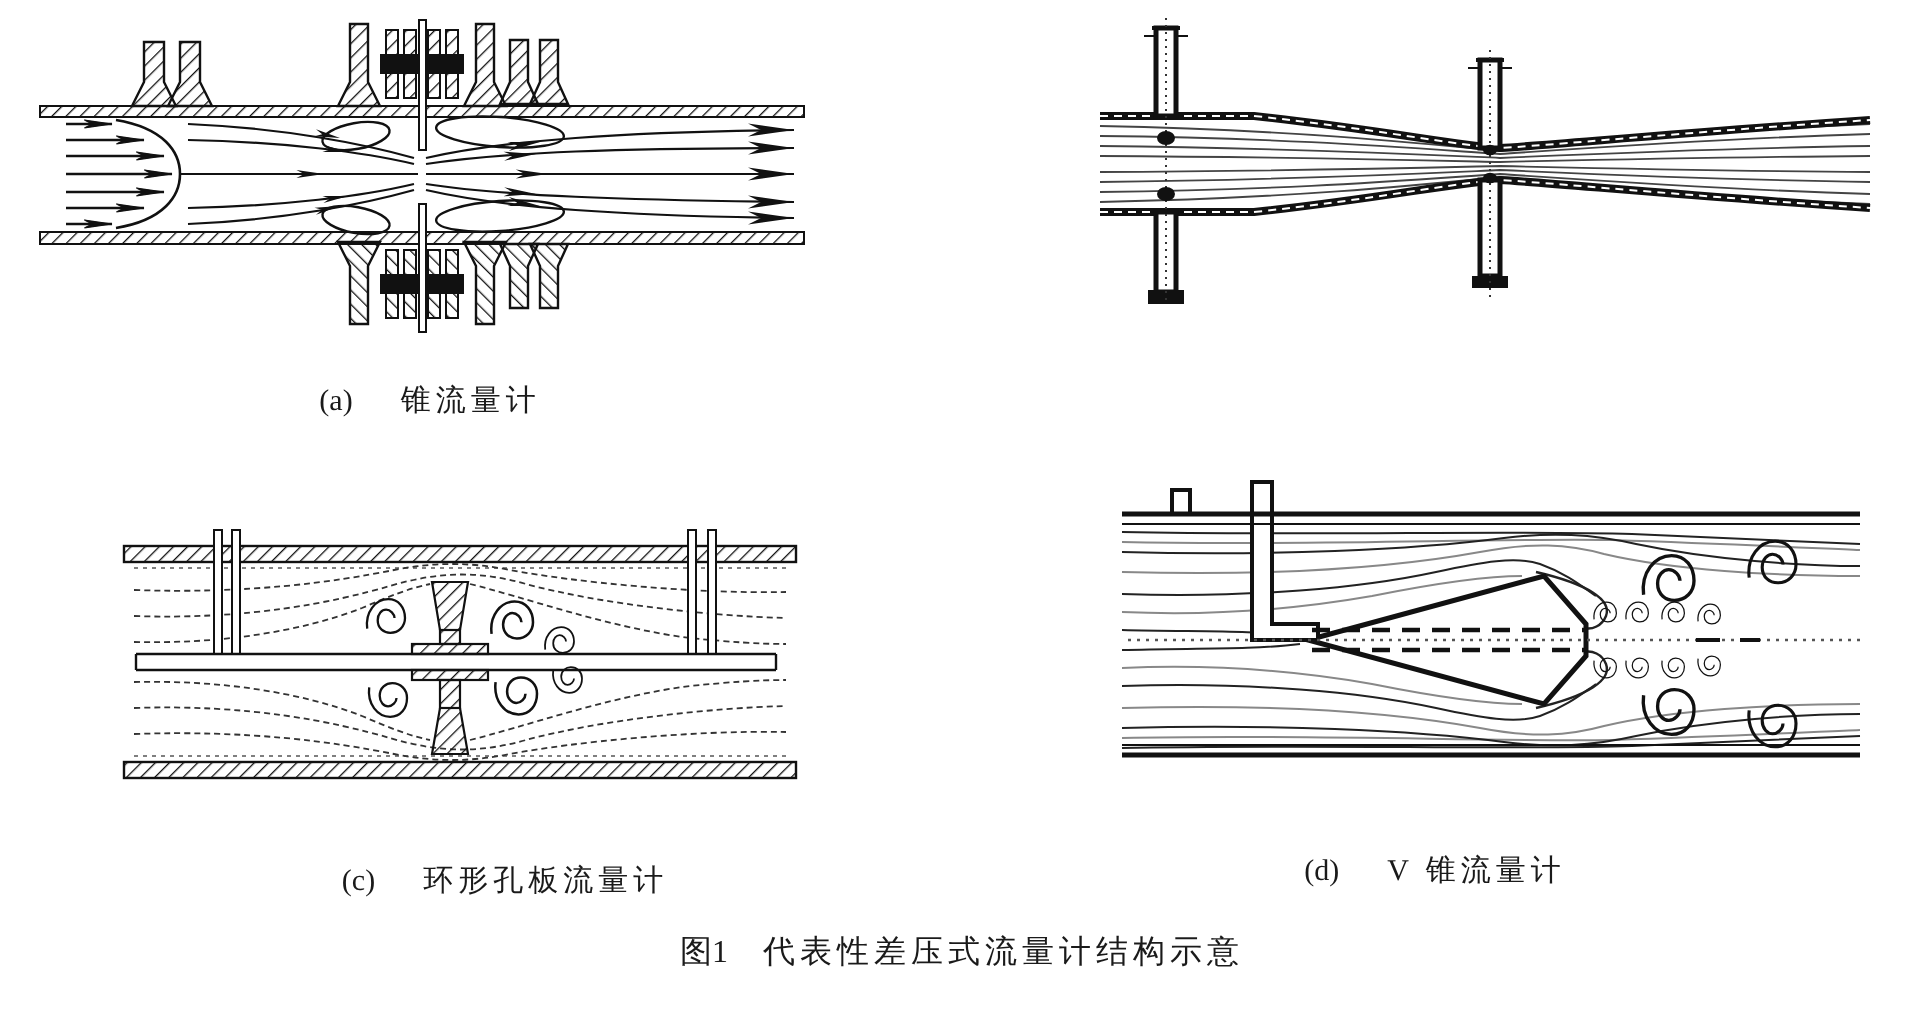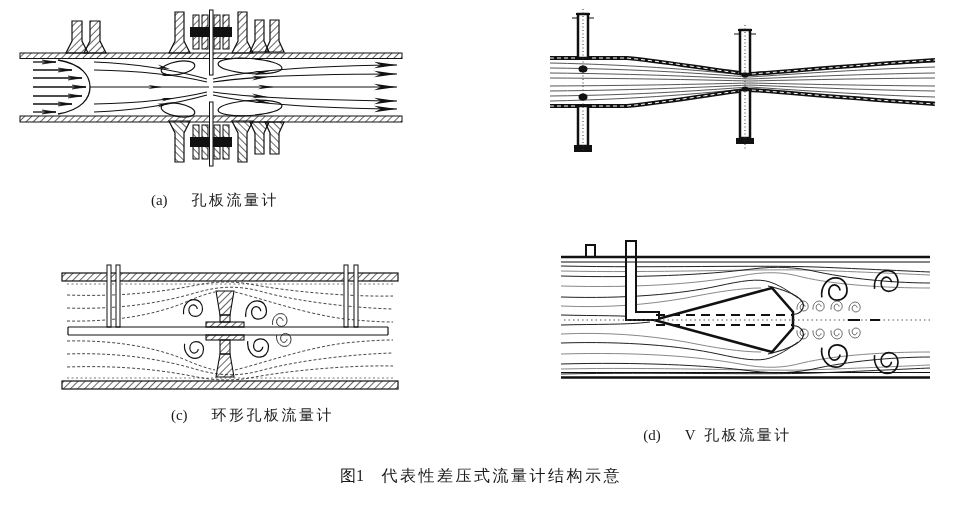--- a/index.html
+++ b/index.html
@@ -279,26 +279,26 @@
 
     <g stroke="#111">
       <line x1="5" y1="21" x2="374" y2="21" stroke-width="2.6"></line>
       <line x1="5" y1="26" x2="374" y2="26" stroke-width="1.1"></line>
       <line x1="5" y1="136.5" x2="374" y2="136.5" stroke-width="1.1"></line>
       <line x1="5" y1="141.5" x2="374" y2="141.5" stroke-width="2.6"></line>
     </g>
   </svg>
 
   <div class="cap" style="top:191px;left:15px;width:400px">
-    <span>(a)</span><span class="t">孔板流量计</span>
+    <span>(a)</span><span class="t">锥流量计</span>
   </div>
-  <div class="cap" style="top:406px;left:100px;width:305px">
+  <div class="cap" style="top:431px;left:100px;width:305px">
     <span>(c)</span><span class="t">环形孔板流量计</span>
   </div>
   <div class="cap" style="top:426px;left:565px;width:305px">
-    <span>(d)</span><span class="t">V 孔板流量计</span>
+    <span>(d)</span><span class="t">V 锥流量计</span>
   </div>
 
   <div class="figcap">
     <span>图1</span><span class="t">代表性差压式流量计结构示意</span>
   </div>
 
 </div>
 
 </body></html>

